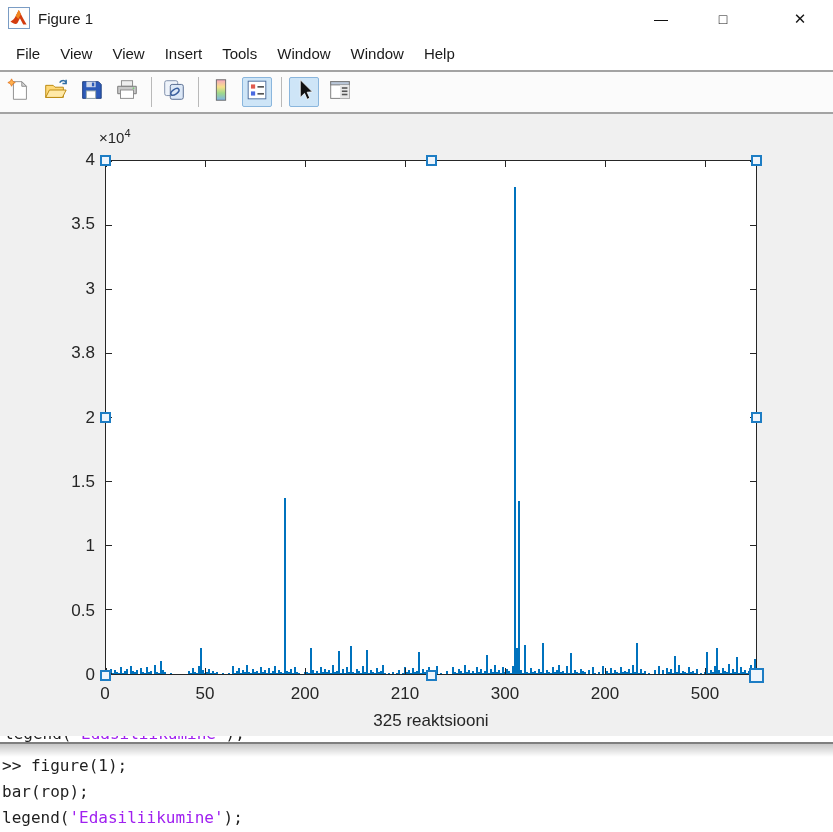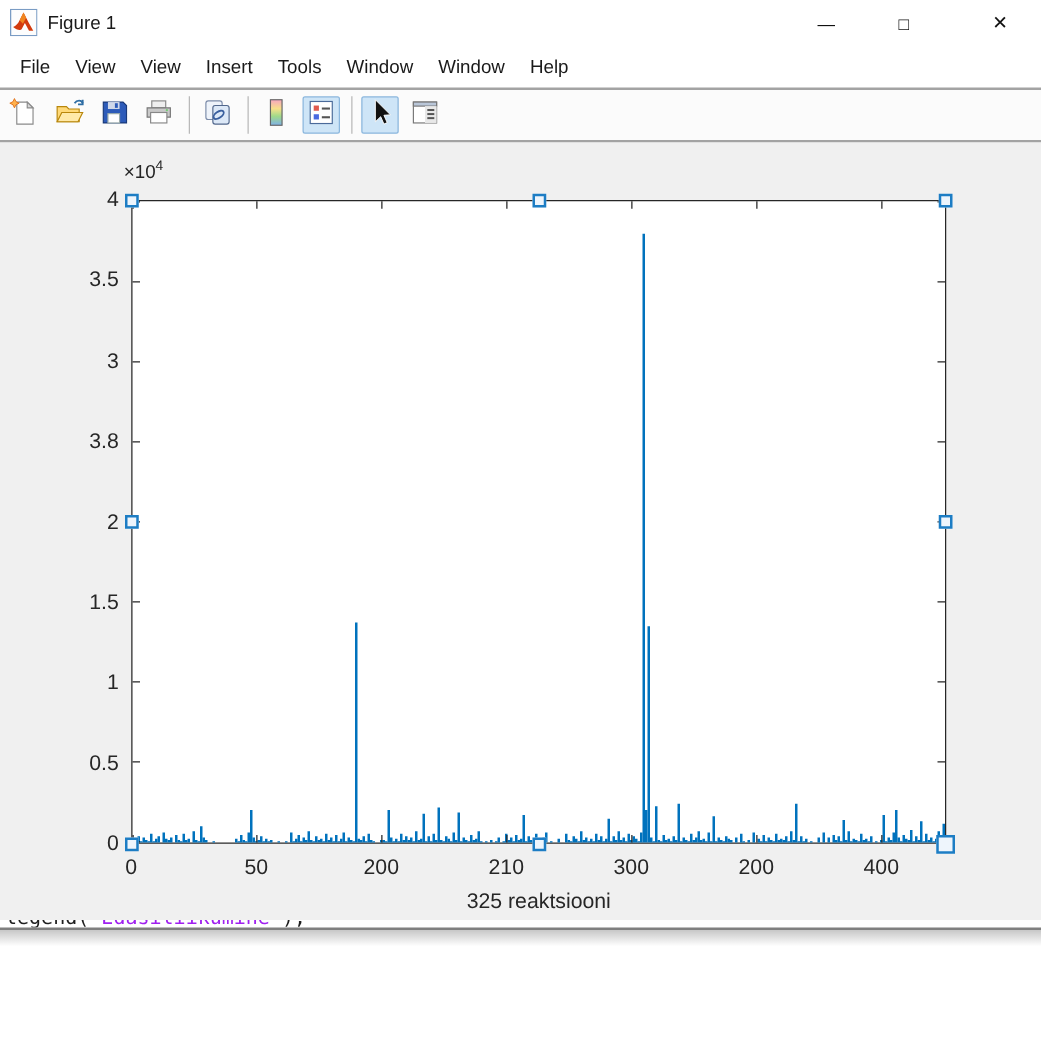--- a/index.html
+++ b/index.html
@@ -500,38 +500,45 @@
       <div class="tick" style="left: 0px; top: 0px; width: 6px; height: 1px;"></div>
       <div class="tick" style="right: 0px; top: 0px; width: 6px; height: 1px;"></div>
     </div>
   <div id="xlabel">325 reaktsiooni</div>
 
 
   <div id="clipline">
     <div class="inner" id="clipline-inner"><div class="code-line"><span>legend(</span><span class="code-string">'Edasiliikumine'</span><span>);</span></div></div>
   </div>
   <div id="fig-bottom-line"></div>
+  <div id="console">
+    <div id="console-lines">
+        <div class="code-line"><span>&gt;&gt; </span><span>figure(1);</span></div>
+        <div class="code-line"><span>bar(rop);</span></div>
+        <div class="code-line"><span>legend(</span><span class="code-string">'Edasiliikumine'</span><span>);</span></div>
+      </div>
+  </div>
   <div id="shadow"></div>
 
 <div class="ylab" style="top: 665px;">0</div>
     <div class="ylab" style="top: 600.625px;">0.5</div>
     <div class="ylab" style="top: 536.25px;">1</div>
     <div class="ylab" style="top: 471.875px;">1.5</div>
     <div class="ylab" style="top: 407.5px;">2</div>
     <div class="ylab" style="top: 343.125px;">3.8</div>
     <div class="ylab" style="top: 278.75px;">3</div>
     <div class="ylab" style="top: 214.375px;">3.5</div>
     <div class="ylab" style="top: 150px;">4</div>
     <div class="xlab" style="left: 70px;">0</div>
     <div class="xlab" style="left: 170px;">50</div>
     <div class="xlab" style="left: 270px;">200</div>
     <div class="xlab" style="left: 370px;">210</div>
     <div class="xlab" style="left: 470px;">300</div>
     <div class="xlab" style="left: 570px;">200</div>
-    <div class="xlab" style="left: 670px;">400</div>
+    <div class="xlab" style="left: 670px;">500</div>
     <div class="handle" style="left: 99.5px; top: 154.5px; width: 11px; height: 11px;"></div>
     <div class="handle" style="left: 425.5px; top: 154.5px; width: 11px; height: 11px;"></div>
     <div class="handle" style="left: 750.5px; top: 154.5px; width: 11px; height: 11px;"></div>
     <div class="handle" style="left: 99.5px; top: 411.5px; width: 11px; height: 11px;"></div>
     <div class="handle" style="left: 750.5px; top: 411.5px; width: 11px; height: 11px;"></div>
     <div class="handle" style="left: 99.5px; top: 669.5px; width: 11px; height: 11px;"></div>
     <div class="handle" style="left: 425.5px; top: 669.5px; width: 11px; height: 11px;"></div>
     <div class="handle" style="left: 748.5px; top: 667.5px; width: 15px; height: 15px;"></div>
   </div>
 

